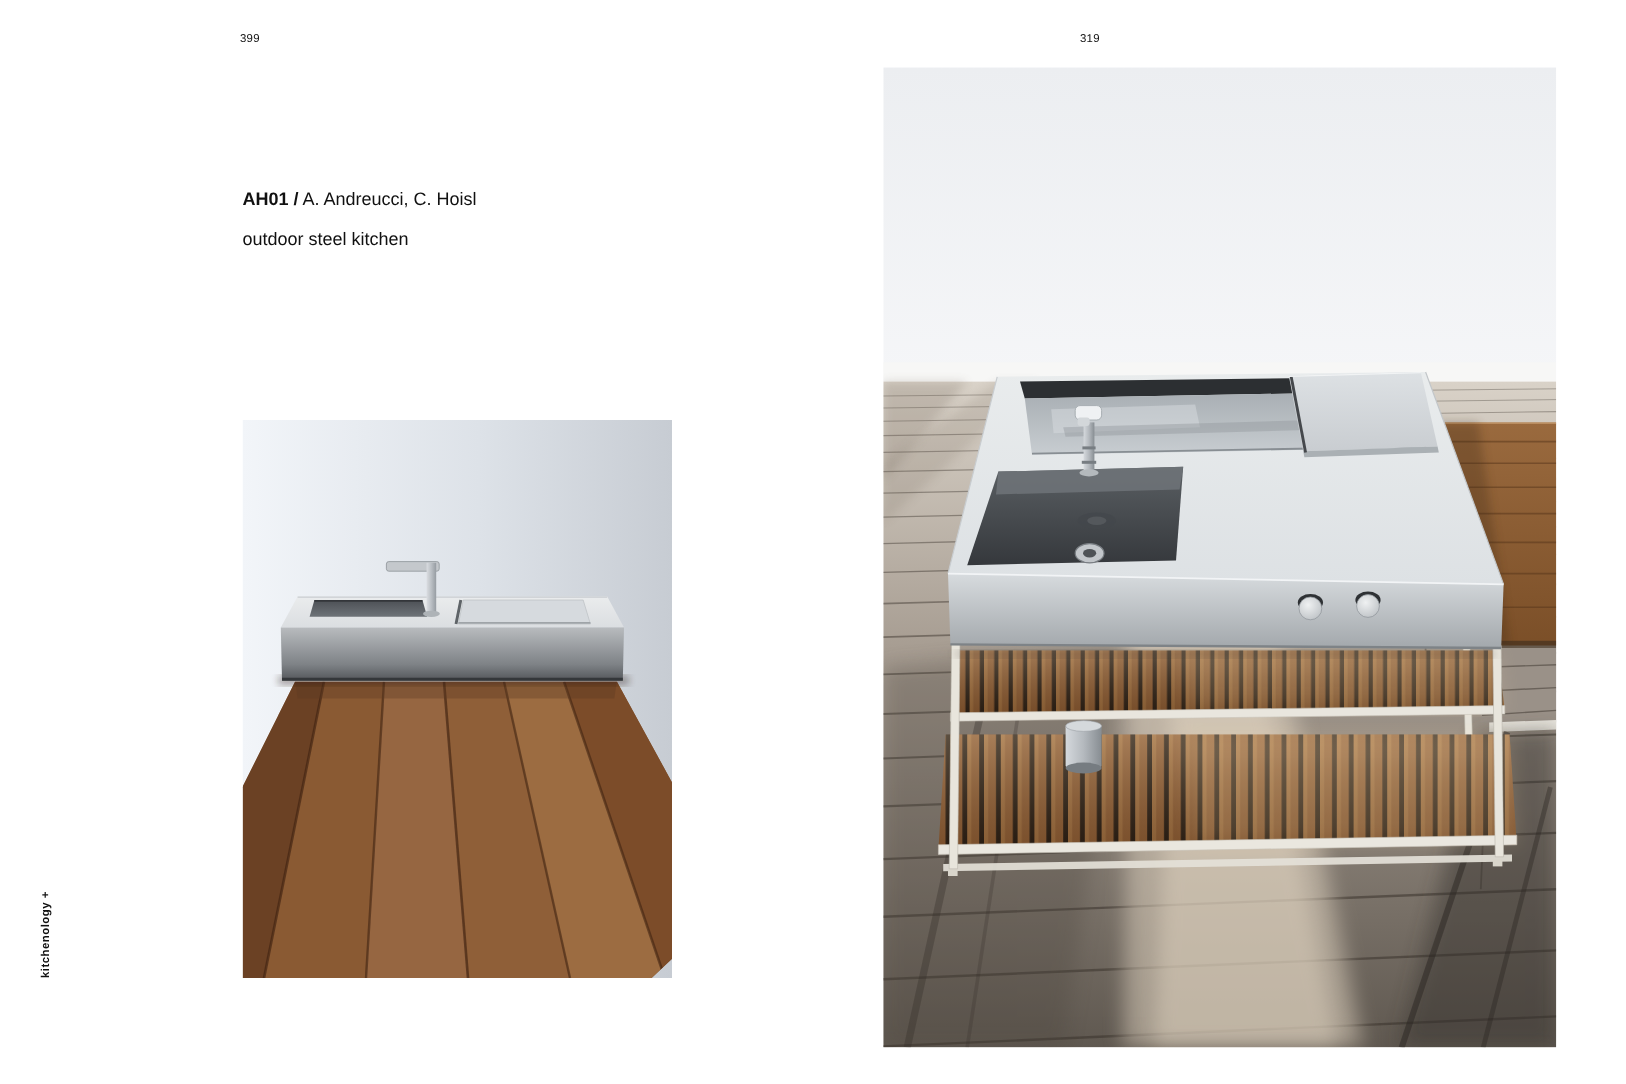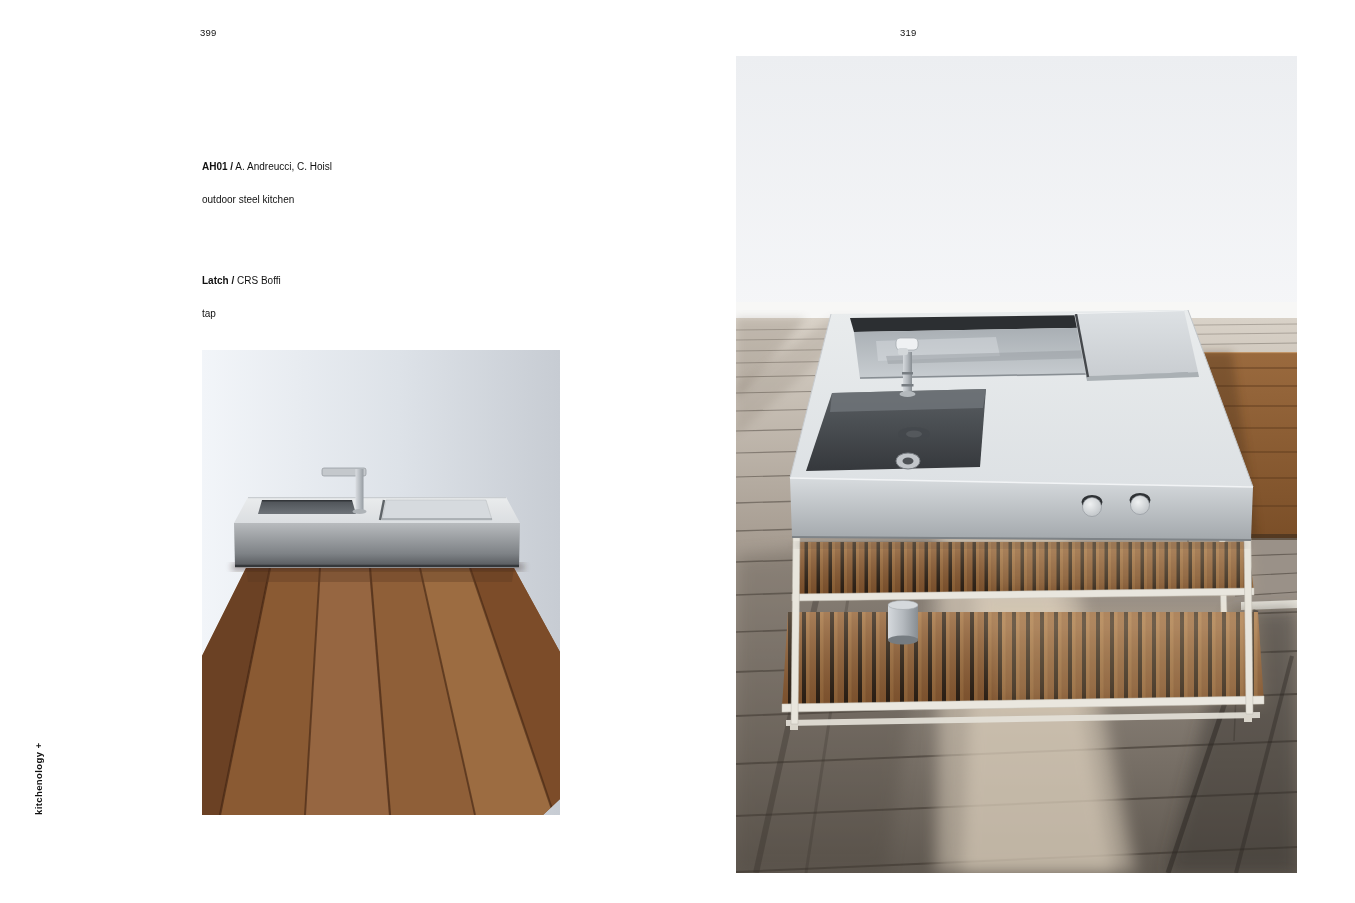--- a/index.html
+++ b/index.html
@@ -12,21 +12,21 @@
     overflow:hidden;
   }
   .page-num {
     position:absolute; top:27px;
     font-size:9.5px; letter-spacing:.2px; color:var(--ink,#111);
   }
   #num-left  { left:200px; }
   #num-right { left:877px;margin-left:23px; }
   .caption {
     position:absolute; left:202px; top:117px;
-    font-size:10px; line-height:11px; color:var(--ink,#111);
+    font-size:15px; line-height:11px; color:var(--ink,#111);
     white-space:pre-wrap;
   }
   .caption .cap-group + .cap-group { margin-top:4px; }
   .caption b { font-weight:bold; }
   figure.photo { position:absolute; overflow:hidden; }
   #photo-left  { left:202px; top:350px; width:358px; height:465px; }
   #photo-right { left:736px; top:56px;  width:561px; height:817px; }
   figure.photo svg { display:block; width:100%; height:100%; }
   .spine {
     position:absolute; left:33px; top:815px;
@@ -39,24 +39,20 @@
 <body>
 
 <div class="page-num" id="num-left">399</div>
 
 <div class="page-num" id="num-right">319</div>
 
 <div class="caption">
   <div class="cap-group">
     <div><b>AH01 /</b><span> A. Andreucci, C. Hoisl</span></div>
     <div>outdoor steel kitchen</div>
-  </div>
-  <div class="cap-group">
-    <div><b>Latch /</b><span> CRS Boffi</span></div>
-    <div>tap</div>
   </div>
 </div>
 
 <figure class="photo" id="photo-left">
   <svg viewBox="0 0 358 465" preserveAspectRatio="none">
     <defs>
       <linearGradient id="lgL-bg" x1="0" y1="0" x2="1" y2="0">
         <stop offset="0" stop-color="#f2f5f9"></stop>
           <stop offset="0.55" stop-color="#dde2e8"></stop>
           <stop offset="1" stop-color="#c7ccd3"></stop>

